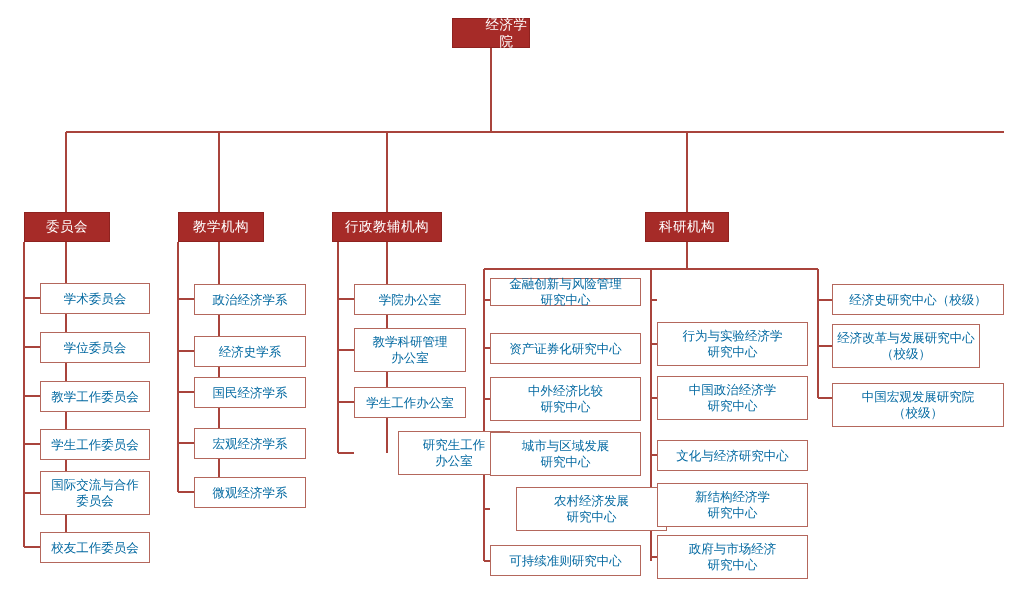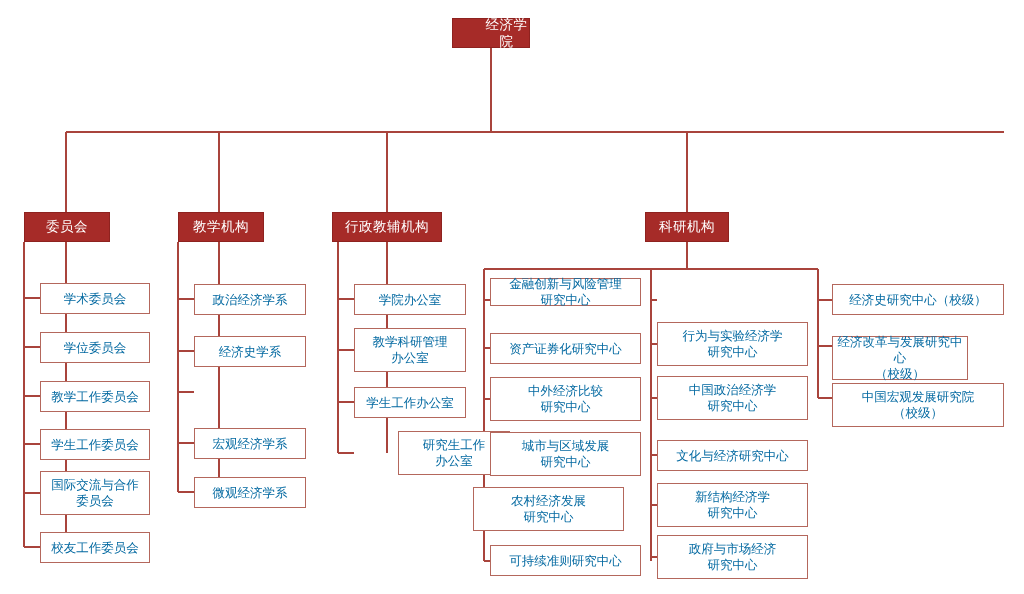--- a/index.html
+++ b/index.html
@@ -159,20 +159,23 @@
   <div class="node leaf" style="left:40px; top:532px; width:110px; height:31px;">
     <span>校友工作委员会</span>
   </div>
 
   <div class="node leaf" style="left:194px; top:284px; width:112px; height:31px;">
     <span>政治经济学系</span>
   </div>
   <div class="node leaf" style="left:194px; top:336px; width:112px; height:31px;">
     <span>经济史学系</span>
   </div>
+  <div class="node leaf" style="left:194px; top:377px; width:112px; height:31px;">
+    <span>国民经济学系</span>
+  </div>
   <div class="node leaf" style="left:194px; top:428px; width:112px; height:31px;">
     <span>宏观经济学系</span>
   </div>
   <div class="node leaf" style="left:194px; top:477px; width:112px; height:31px;">
     <span>微观经济学系</span>
   </div>
 
   <div class="node leaf" style="left:354px; top:284px; width:112px; height:31px;">
     <span>学院办公室</span>
   </div>
@@ -196,21 +199,21 @@
     <span>资产证券化研究中心</span>
   </div>
   <div class="node leaf" style="left:490px; top:377px; width:151px; height:44px;">
     <span>中外经济比较
 研究中心</span>
   </div>
   <div class="node leaf" style="left:490px; top:432px; width:151px; height:44px;">
     <span>城市与区域发展
 研究中心</span>
   </div>
-  <div class="node leaf" style="left:473px; top:487px; width:151px; height:44px;">
+  <div class="node leaf" style="left:516px; top:487px; width:151px; height:44px;">
     <span>农村经济发展
 研究中心</span>
   </div>
   <div class="node leaf" style="left:490px; top:545px; width:151px; height:31px;">
     <span>可持续准则研究中心</span>
   </div>
 
   <div class="node leaf" style="left:657px; top:322px; width:151px; height:44px;">
     <span>行为与实验经济学
 研究中心</span>
@@ -227,21 +230,21 @@
 研究中心</span>
   </div>
   <div class="node leaf" style="left:657px; top:535px; width:151px; height:44px;">
     <span>政府与市场经济
 研究中心</span>
   </div>
 
   <div class="node leaf wide" style="left:832px; top:284px; width:172px; height:31px;">
     <span>经济史研究中心（校级）</span>
   </div>
-  <div class="node leaf wide" style="left:832px; top:336px; width:136px; height:44px;">
+  <div class="node leaf wide" style="left:832px; top:324px; width:148px; height:44px;">
     <span>经济改革与发展研究中心
 （校级）</span>
   </div>
   <div class="node leaf wide" style="left:832px; top:383px; width:172px; height:44px;">
     <span>中国宏观发展研究院
 （校级）</span>
   </div>
 
 </div>
 

